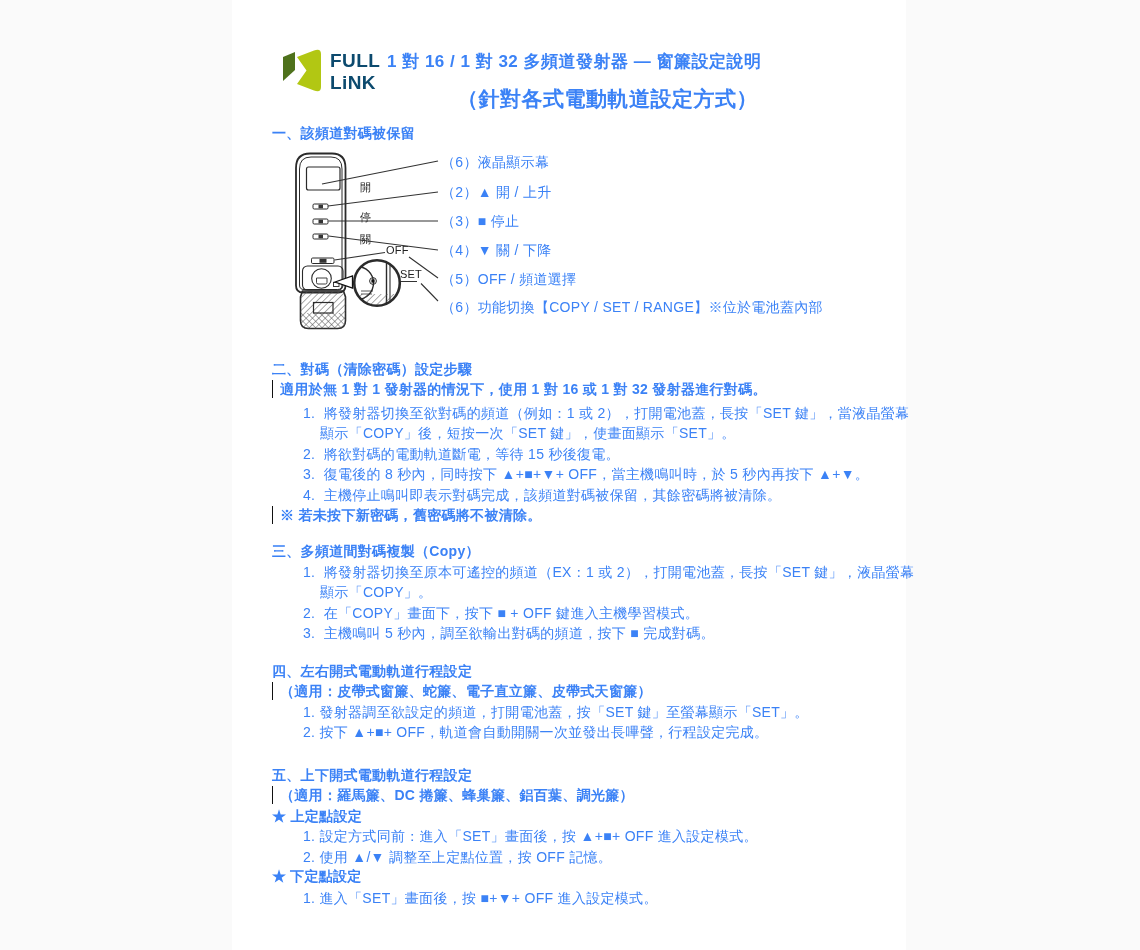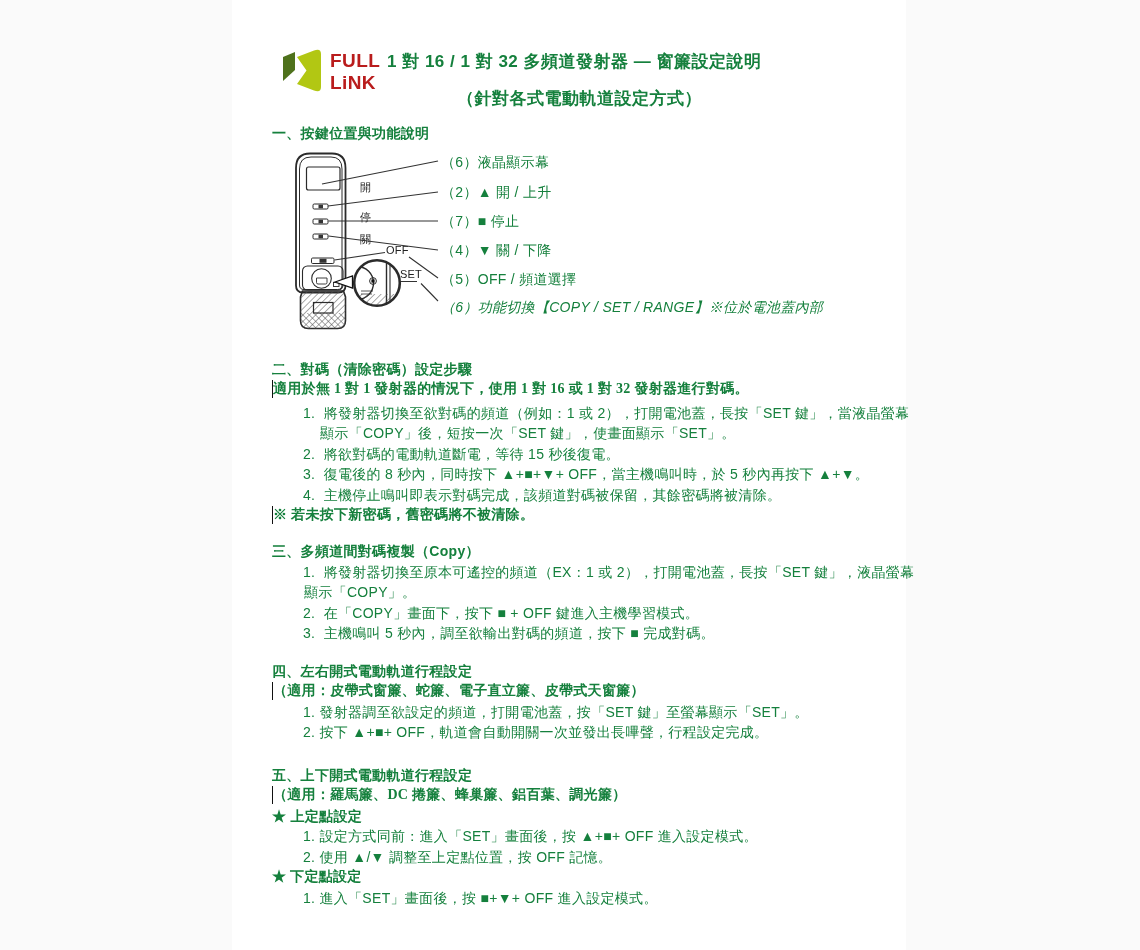--- a/index.html
+++ b/index.html
@@ -3,32 +3,32 @@
 <meta charset="utf-8">
 <style>
   html,body{margin:0;padding:0;}
   body{
     width:1140px;height:950px;position:relative;
     background:#fafafa;overflow:hidden;
     font-family:"Liberation Sans",sans-serif;
   }
   .paper{position:absolute;left:232px;top:0;width:674px;height:950px;background:#ffffff;}
   .t{
-    position:absolute;white-space:pre;color:#15803d;
+    position:absolute;white-space:pre;color:#3b82f6;
     font:14px/18px "Liberation Sans",sans-serif;letter-spacing:.3px;
   }
   .b{font-weight:700;}
-  .pipe{border-left:1.5px solid #111;padding-left:0;font-family:Liberation Serif, serif;}
+  .pipe{border-left:1.5px solid #111;padding-left:7px;}
   .sm{font:11px/12px "Liberation Sans",sans-serif;color:#222;letter-spacing:.2px;}
   .title{font-size:17px;line-height:20px;font-weight:600;letter-spacing:.5px;}
-  .subtitle{font-size:17px;line-height:18px;font-weight:700;letter-spacing:.5px;}
+  .subtitle{font-size:21px;line-height:18px;font-weight:700;letter-spacing:.5px;}
   .brand{
     position:absolute;left:330px;top:50px;
     font:800 19px/21.5px "Liberation Sans",sans-serif;
-    color:#b91c1c;letter-spacing:.4px;
+    color:#0c4a6e;letter-spacing:.4px;
   }
   svg{position:absolute;}
   .ln{stroke:#333;stroke-width:1.1;fill:none;}
   .ot{stroke:#2b2b2b;fill:none;}
 </style>
 </head>
 <body>
 
 <div class="paper"></div>
 
@@ -38,21 +38,21 @@
 </svg>
 
 <div class="brand">
   <div>FULL</div>
   <div>LiNK</div>
 </div>
 
 <div class="t title" style="left:387px;top:52px;">1 對 16 / 1 對 32 多頻道發射器 — 窗簾設定說明</div>
 <div class="t subtitle" style="left:457px;top:90px;">（針對各式電動軌道設定方式）</div>
 
-<div class="t b" style="left:272px;top:124px;">一、按鍵位置與功能說明</div>
+<div class="t b" style="left:272px;top:124px;">一、該頻道對碼被保留</div>
 
 <svg style="left:290px;top:148px;" width="160" height="187" viewBox="290 148 160 187">
   <defs>
     <pattern id="h1" width="4.5" height="4.5" patternUnits="userSpaceOnUse" patternTransform="rotate(45)">
       <line x1="0" y1="0" x2="0" y2="4.5" stroke="#555" stroke-width="1"></line>
     </pattern>
     <pattern id="h2" width="4.5" height="4.5" patternUnits="userSpaceOnUse" patternTransform="rotate(-45)">
       <line x1="0" y1="0" x2="0" y2="4.5" stroke="#555" stroke-width="1"></line>
     </pattern>
     <clipPath id="magclip">
@@ -117,37 +117,37 @@
 </svg>
 
 <div class="t sm" style="left:360px;top:181px;">開</div>
 <div class="t sm" style="left:360px;top:211px;">停</div>
 <div class="t sm" style="left:360px;top:233px;">關</div>
 <div class="t sm" style="left:386px;top:244px;">OFF</div>
 <div class="t sm" style="left:400px;top:268px;">SET</div>
 
 <div class="t" style="left:441px;top:153px;">（6）液晶顯示幕</div>
 <div class="t" style="left:441px;top:183px;">（2）▲ 開 / 上升</div>
-<div class="t" style="left:441px;top:212px;">（7）■ 停止</div>
+<div class="t" style="left:441px;top:212px;">（3）■ 停止</div>
 <div class="t" style="left:441px;top:241px;">（4）▼ 關 / 下降</div>
 <div class="t" style="left:441px;top:270px;">（5）OFF / 頻道選擇</div>
-<div class="t" style="left:441px;top:298px;font-style:italic;">（6）功能切換【COPY / SET / RANGE】※位於電池蓋內部</div>
+<div class="t" style="left:441px;top:298px;">（6）功能切換【COPY / SET / RANGE】※位於電池蓋內部</div>
 
 <div class="t b" style="left:272px;top:360px;">二、對碼（清除密碼）設定步驟</div>
 <div class="t b pipe" style="left:272px;top:380px;">適用於無 1 對 1 發射器的情況下，使用 1 對 16 或 1 對 32 發射器進行對碼。</div>
 <div class="t" style="left:303px;top:404px;">1.  將發射器切換至欲對碼的頻道（例如：1 或 2），打開電池蓋，長按「SET 鍵」，當液晶螢幕</div>
 <div class="t" style="left:320px;top:424px;text-align:right;">顯示「COPY」後，短按一次「SET 鍵」，使畫面顯示「SET」。</div>
 <div class="t" style="left:303px;top:445px;">2.  將欲對碼的電動軌道斷電，等待 15 秒後復電。</div>
 <div class="t" style="left:303px;top:465px;">3.  復電後的 8 秒內，同時按下 ▲+■+▼+ OFF，當主機鳴叫時，於 5 秒內再按下 ▲+▼。</div>
 <div class="t" style="left:303px;top:486px;">4.  主機停止鳴叫即表示對碼完成，該頻道對碼被保留，其餘密碼將被清除。</div>
 <div class="t b pipe" style="left:272px;top:506px;">※ 若未按下新密碼，舊密碼將不被清除。</div>
 
 <div class="t b" style="left:272px;top:542px;">三、多頻道間對碼複製（Copy）</div>
 <div class="t" style="left:303px;top:563px;text-align:right;">1.  將發射器切換至原本可遙控的頻道（EX：1 或 2），打開電池蓋，長按「SET 鍵」，液晶螢幕</div>
-<div class="t" style="left:304px;top:583px;">顯示「COPY」。</div>
+<div class="t" style="left:320px;top:583px;">顯示「COPY」。</div>
 <div class="t" style="left:303px;top:604px;">2.  在「COPY」畫面下，按下 ■ + OFF 鍵進入主機學習模式。</div>
 <div class="t" style="left:303px;top:624px;">3.  主機鳴叫 5 秒內，調至欲輸出對碼的頻道，按下 ■ 完成對碼。</div>
 
 <div class="t b" style="left:272px;top:662px;">四、左右開式電動軌道行程設定</div>
 <div class="t b pipe" style="left:272px;top:682px;">（適用：皮帶式窗簾、蛇簾、電子直立簾、皮帶式天窗簾）</div>
 <div class="t" style="left:303px;top:703px;">1. 發射器調至欲設定的頻道，打開電池蓋，按「SET 鍵」至螢幕顯示「SET」。</div>
 <div class="t" style="left:303px;top:723px;">2. 按下 ▲+■+ OFF，軌道會自動開關一次並發出長嗶聲，行程設定完成。</div>
 
 <div class="t b" style="left:272px;top:766px;">五、上下開式電動軌道行程設定</div>
 <div class="t b pipe" style="left:272px;top:786px;">（適用：羅馬簾、DC 捲簾、蜂巢簾、鋁百葉、調光簾）</div>

